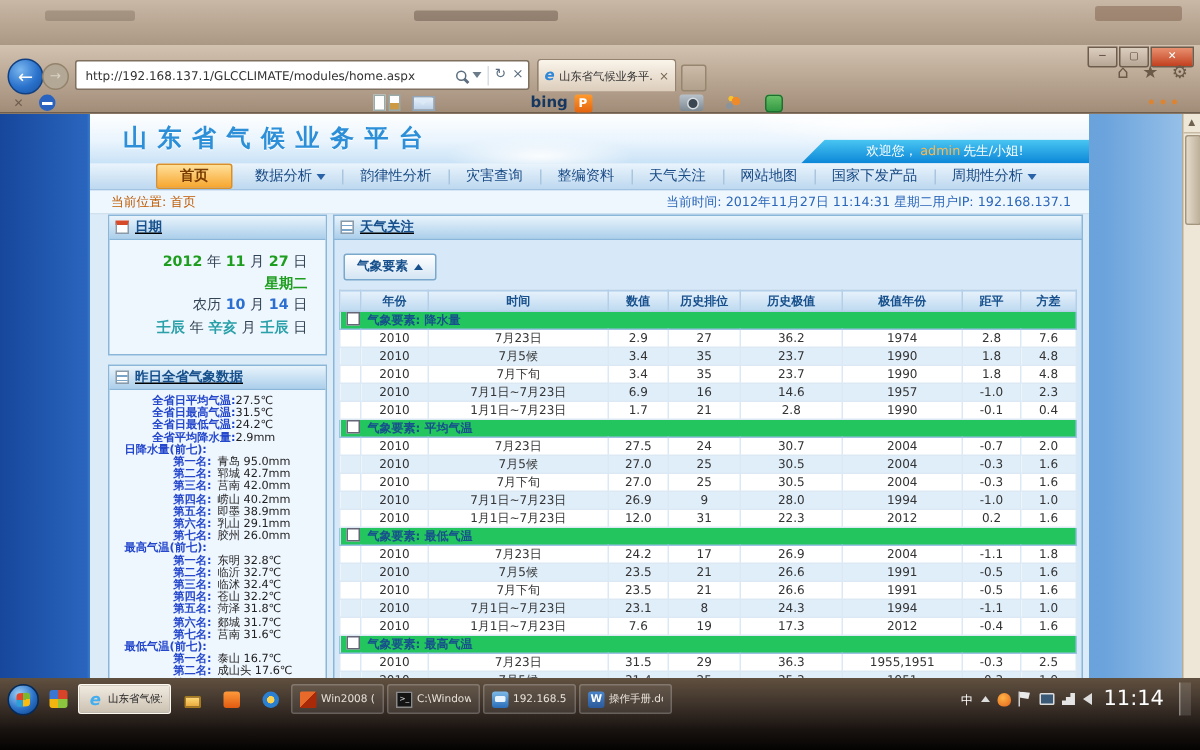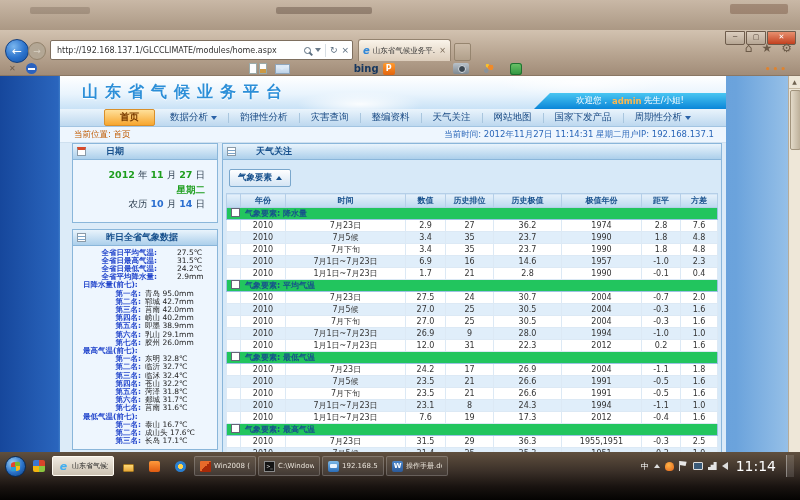--- a/index.html
+++ b/index.html
@@ -78,51 +78,51 @@
   .logo-band{position:absolute;top:0;left:0;width:100%;height:33px;
     background:
       radial-gradient(ellipse 90px 18px at 300px 28px,rgba(255,255,255,.9),transparent 70%),
       radial-gradient(ellipse 120px 20px at 520px 6px,rgba(255,255,255,.8),transparent 70%),
       linear-gradient(180deg,#ffffff,#e9f4fd 55%,#c9e2f6);}
   .logo-text{position:absolute;left:22px;top:6px;font-size:16px;font-weight:bold;color:#2c8fd8;letter-spacing:7px;
     text-shadow:0 1px 0 #fff;}
   .welcome{position:absolute;right:0;top:17px;width:192px;height:16px;
     background:linear-gradient(180deg,#49c6f2,#0b86d8);clip-path:polygon(16px 0,100% 0,100% 100%,0 100%);
     display:flex;align-items:center;justify-content:center;font-size:8.5px;color:#fff;}
-  .welcome .user{color:#ffb84d;padding:0 2px;font-weight:bold;}
+  .welcome .user{color:#ffb84d;padding:0 2px;font-weight:normal;}
 
   .navbar{position:absolute;top:33px;left:0;width:100%;height:18px;
     background:linear-gradient(180deg,#eaf4fc,#bdd8ef);border-bottom:1px solid #a2c4e2;
     display:flex;align-items:center;padding-left:44px;box-sizing:border-box;}
   .nav-item{font-size:9.5px;color:#1a4b85;padding:0 11px;display:flex;align-items:center;gap:3px;white-space:nowrap;}
   .nav-item.active{background:linear-gradient(180deg,#ffe09a,#f7a62e);border:1px solid #d98f2a;border-radius:2px;
     color:#7a3c00;font-weight:bold;padding:1px 15px;margin-right:4px;}
   .nav-sep{width:1px;height:10px;background:#a9c6de;}
   .nav-arrow{width:0;height:0;border-left:3px solid transparent;border-right:3px solid transparent;border-top:4px solid #2a62a8;}
 
   .crumbrow{position:absolute;top:51px;left:0;width:100%;height:16px;background:#eef6fe;border-bottom:1px solid #cfe0ef;
     display:flex;align-items:center;font-size:8.5px;box-sizing:border-box;padding:0 12px 0 14px;}
   .crumb{color:#c05a00;}
   .crumb-right{margin-left:auto;display:flex;color:#2a66b8;}
 
   
   .sidebar{position:absolute;left:12px;top:67px;width:146px;}
   .panel{border:1px solid #8ab6da;background:#eef6fe;margin-bottom:6px;}
   .panel-hd{height:15px;background:linear-gradient(180deg,#e9f4fc,#accfeb);border-bottom:1px solid #8ab6da;
-    display:flex;align-items:center;padding:0 4px;gap:20px;}
+    display:flex;align-items:center;padding:0 4px;gap:4px;text-decoration:underline;}
   .panel-hd .t{font-size:9px;font-weight:bold;color:#17508c;}
   .ic-cal{width:9px;height:9px;background:#fff;border:1px solid #8a9aa8;border-top:3px solid #d84b2a;box-sizing:border-box;flex:none;}
   .ic-doc{width:9px;height:9px;background:repeating-linear-gradient(180deg,#fff 0 2px,#7aa3c8 2px 3px);border:1px solid #8a9aa8;box-sizing:border-box;flex:none;}
   .date-body{padding:8px 12px 10px;text-align:right;font-size:9.5px;line-height:14.5px;}
   .c-g{color:#1e9e1e;font-weight:bold;} .c-b{color:#2b6fd0;font-weight:bold;text-align:right;}
   .c-t{color:#2aa0a8;font-weight:bold;} .c-d{color:#334455;}
   .weather-body{padding:3px 0 4px;font-size:7.5px;line-height:8.2px;}
   .stat-line{display:flex;}
   .stat-label{width:84px;text-align:right;color:#2447cc;font-weight:bold;flex:none;}
-  .stat-value{margin-left:20px;color:#222;}
+  .stat-value{margin-left:0;color:#222;}
   .group-title{color:#2447cc;font-weight:bold;padding-left:10px;}
   .rank-line{display:flex;}
   .rank-label{width:68px;text-align:right;color:#2447cc;font-weight:bold;flex:none;}
   .rank-value{margin-left:4px;color:#222;}
 
   
   .main{position:absolute;left:162px;top:67px;width:500px;}
   .main-body{border:1px solid #8ab6da;border-top:none;background:#d7e9f8;padding:5px 3px 8px;}
   .filter-btn{display:inline-flex;align-items:center;gap:4px;margin:1px 0 6px 3px;padding:2px 8px;
     background:linear-gradient(180deg,#ffffff,#d4e5f4);border:1px solid #7aa7cc;border-radius:2px;
@@ -300,20 +300,21 @@
       <div class="sidebar">
         <div class="panel">
           <div class="panel-hd">
             <span class="ic-cal"></span>
             <span class="t">日期</span>
           </div>
           <div class="date-body">
               <div class="date-line"><span class="c-g">2012</span><span class="c-d"> 年 </span><span class="c-g">11</span><span class="c-d"> 月 </span><span class="c-g">27</span><span class="c-d"> 日</span></div>
               <div class="date-line"><span class="c-g">星期二</span></div>
               <div class="date-line"><span class="c-d">农历 </span><span class="c-b">10</span><span class="c-d"> 月 </span><span class="c-b">14</span><span class="c-d"> 日</span></div>
+              <div class="date-line"><span class="c-t">壬辰</span><span class="c-d"> 年 </span><span class="c-t">辛亥</span><span class="c-d"> 月 </span><span class="c-t">壬辰</span><span class="c-d"> 日</span></div>
             </div>
         </div>
         <div class="panel">
           <div class="panel-hd">
             <span class="ic-doc"></span>
             <span class="t">昨日全省气象数据</span>
           </div>
           <div class="weather-body">
               <div class="stat-line">
                 <span class="stat-label">全省日平均气温:</span>

